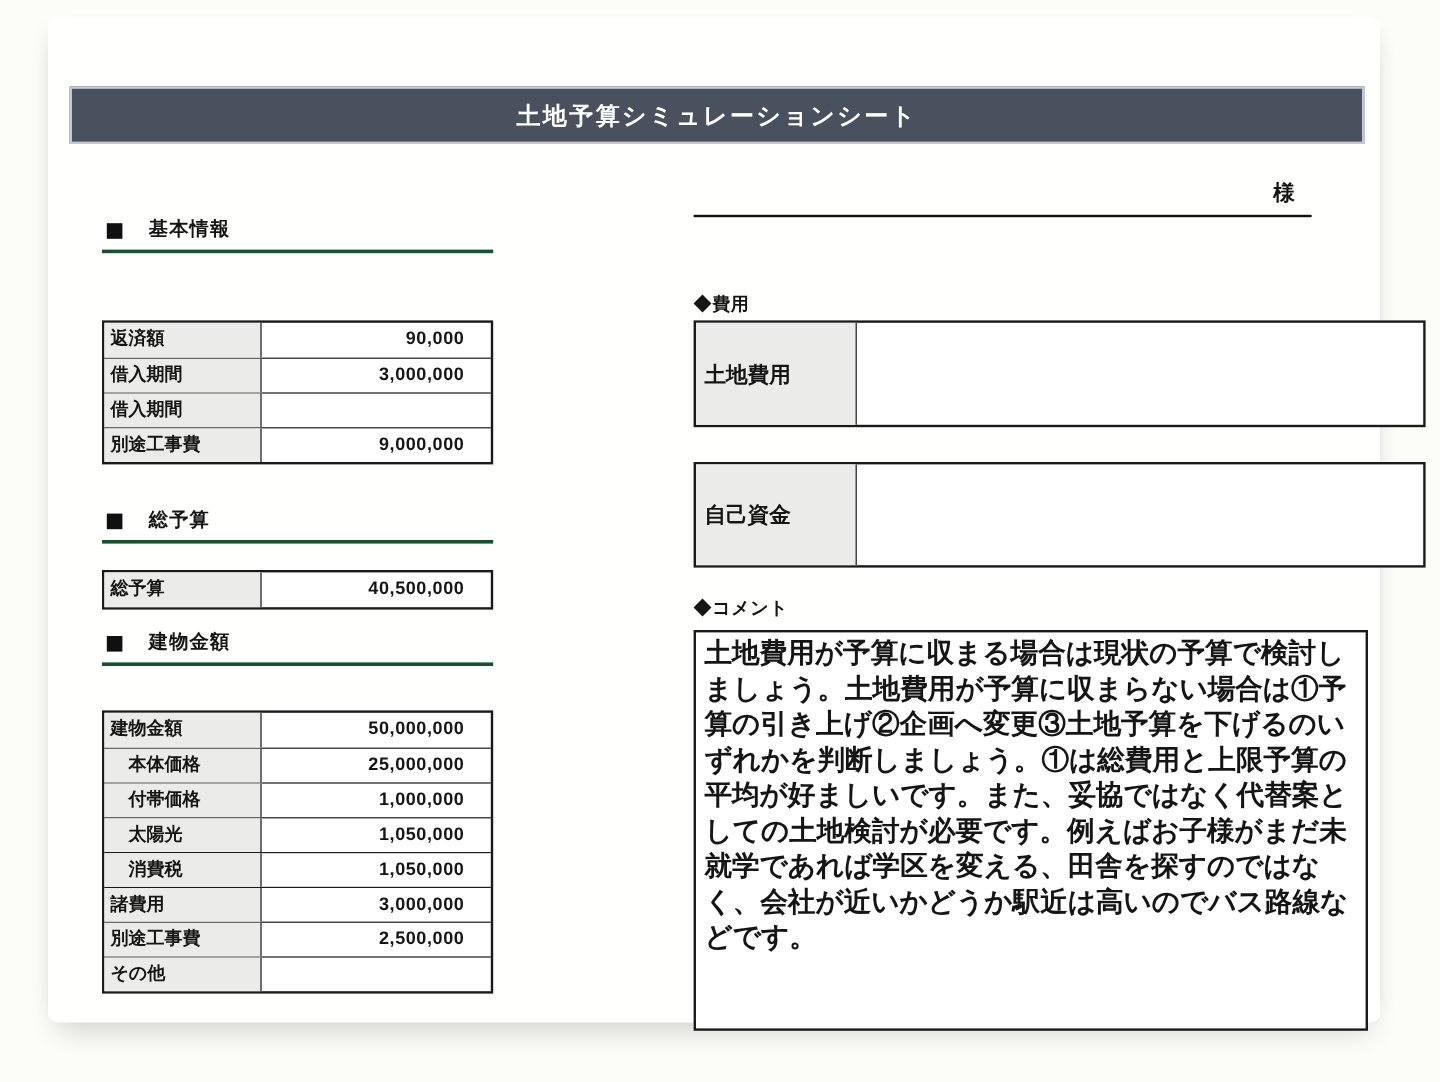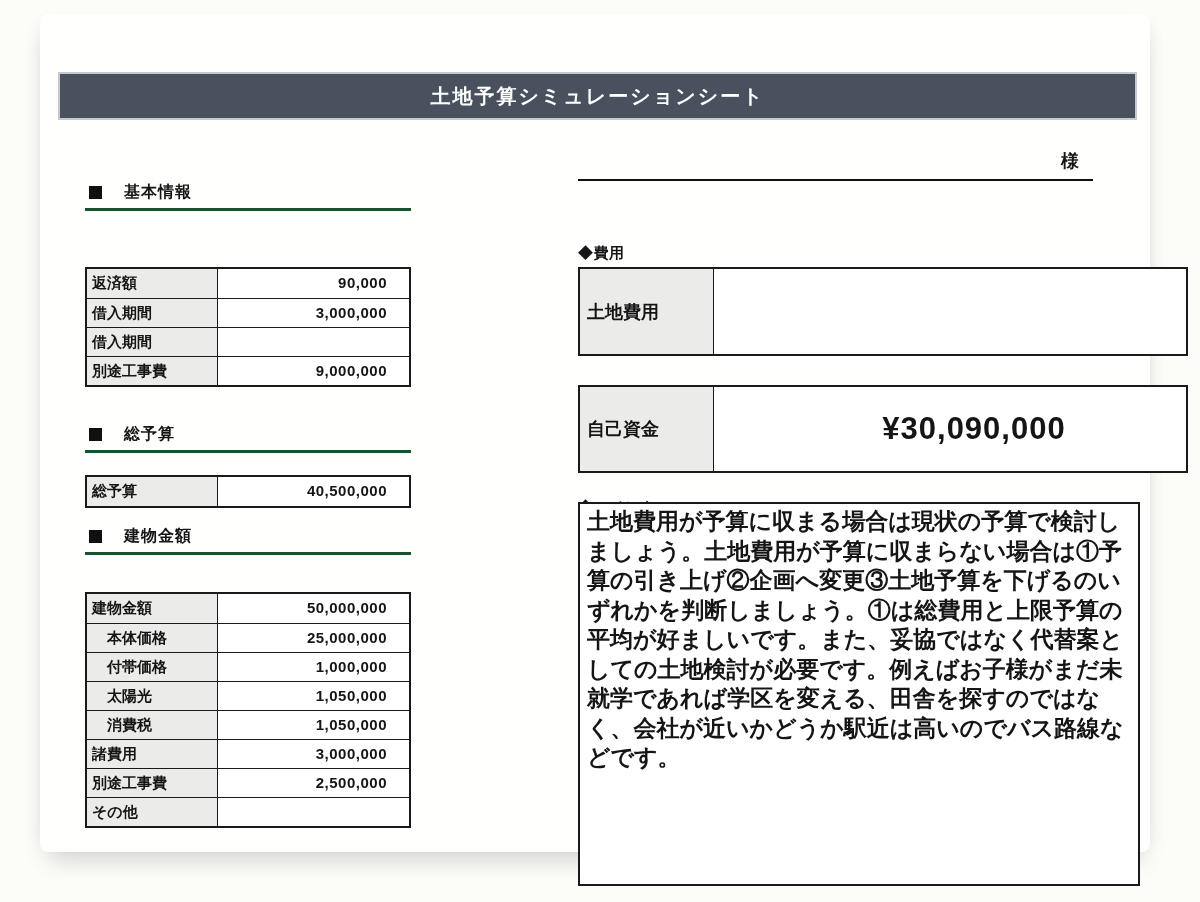--- a/index.html
+++ b/index.html
@@ -81,21 +81,21 @@
     border-right:1.5px solid #1a1a1a;
     display:flex; align-items:center; padding-left:7px;
     font-size:18px; font-weight:bold;
   }
   .cost-tbl .cvc {
     flex:1; display:flex; align-items:center; justify-content:center;
     font-size:31px; font-weight:bold; letter-spacing:1px;
   }
   
   .comment-box {
-    position:absolute; left:538px; top:488px; width:562px; height:384px;
+    position:absolute; left:538px; top:511px; width:562px; height:334px;
     border:2px solid #1a1a1a; background:#fff;
     padding:3px 7px; overflow:hidden;
   }
   .comment-box .comment-text {
     font-size:23px; font-weight:bold; line-height:29.5px;
     letter-spacing:0; word-break:break-all; text-align:left;
   }
 </style>
 </head>
 <body>
@@ -185,21 +185,20 @@
   </div>
 
   <div class="cost-heading" id="head-cost">◆費用</div>
 
   <div class="cost-tbl" id="cost-land">
     <div class="clc">土地費用</div>
   </div>
 
   <div class="cost-tbl" id="cost-building">
     <div class="clc">自己資金</div>
-    <div class="cvc">¥30,090,000</div>
   </div>
 
   <div class="cost-heading" id="head-comment">◆コメント</div>
 
   <div class="comment-box">
     <div class="comment-text">土地費用が予算に収まる場合は現状の予算で検討しましょう。土地費用が予算に収まらない場合は①予算の引き上げ②企画へ変更③土地予算を下げるのいずれかを判断しましょう。①は総費用と上限予算の平均が好ましいです。また、妥協ではなく代替案としての土地検討が必要です。例えばお子様がまだ未就学であれば学区を変える、田舎を探すのではなく、会社が近いかどうか駅近は高いのでバス路線などです。</div>
   </div>
 
 </div>
 

